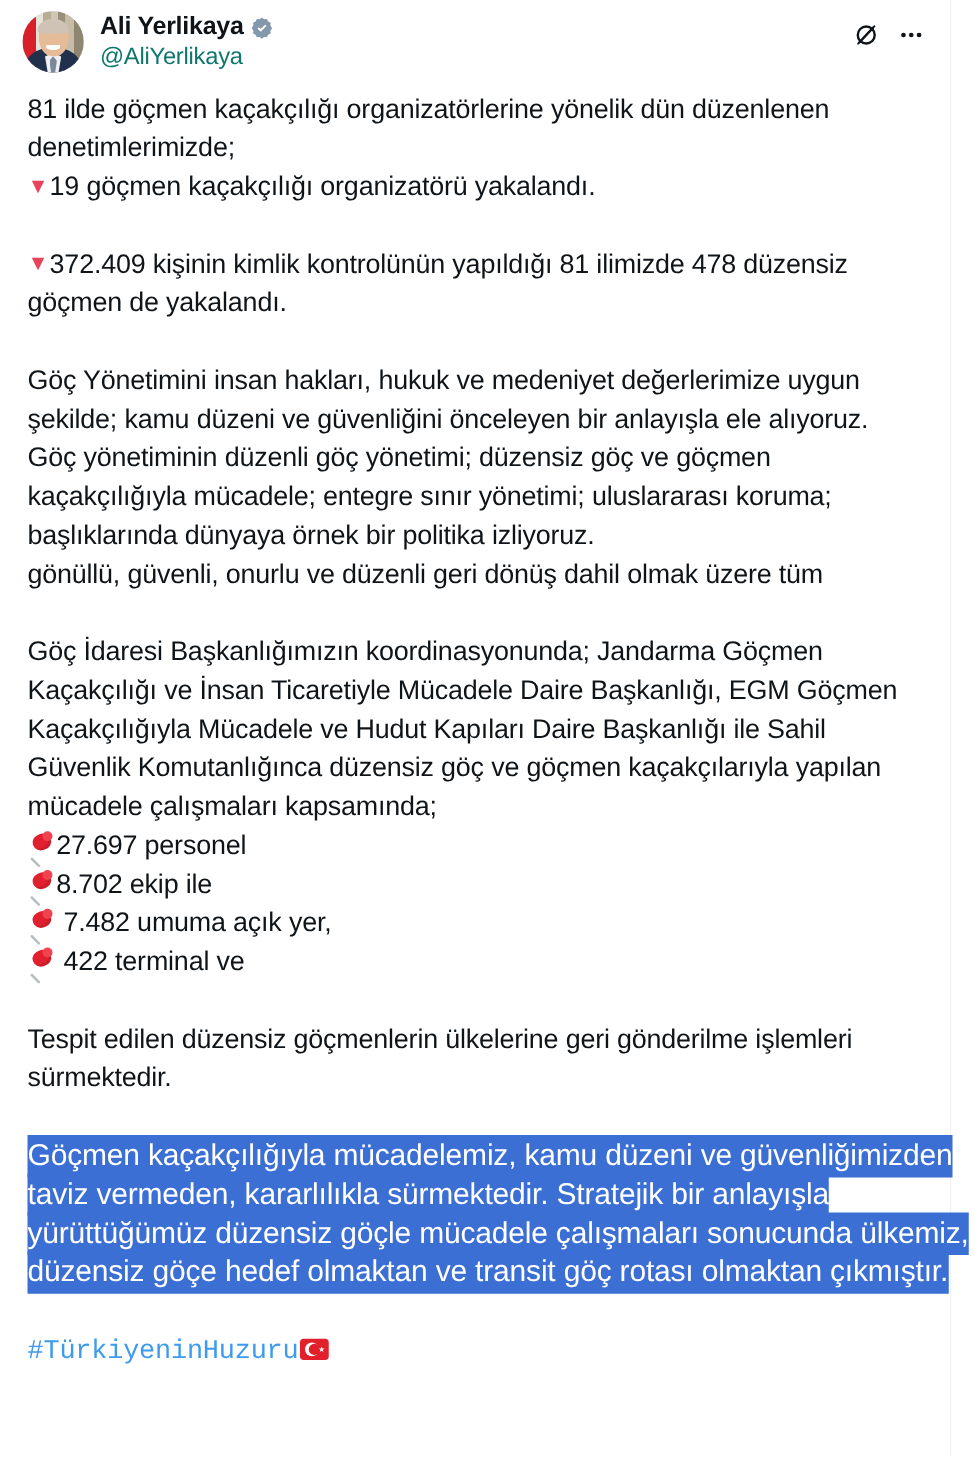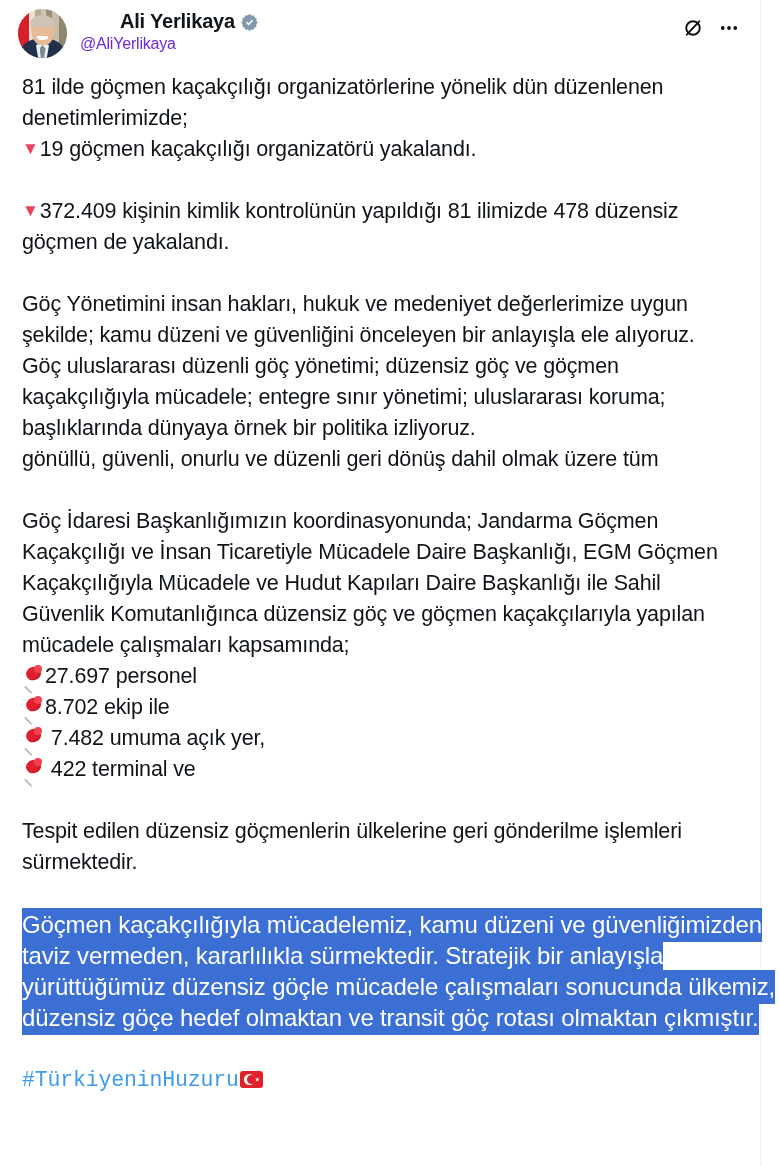--- a/index.html
+++ b/index.html
@@ -119,40 +119,39 @@
 
   .id-block {
     margin-left: 13px;
     padding-top: 1px;
     line-height: 1.18;
   }
   .display-name-row {
     display: flex;
     align-items: center;
     gap: 5px;
-    margin-left: 40px;
   }
   .display-name {
     font-size: 20px;
     font-weight: bold;
     color: #0f1419;
     letter-spacing: -0.2px;
     white-space: nowrap;
   }
   .verified-badge {
     display: inline-block;
     width: 19px;
     height: 19px;
     flex: 0 0 19px;
     position: relative;
     top: 1px;
   }
   .handle {
-    font-size: 16px;
-    color: #6d28d9;
+    font-size: 19px;
+    color: #0f766e;
     letter-spacing: -0.2px;
     margin-top: 1px;
     white-space: nowrap;
   }
 
   .header-actions {
     margin-left: auto;
     display: flex;
     align-items: center;
     gap: 14px;
@@ -372,21 +371,21 @@
 
     <div class="para-gap"></div>
 
     <p><span class="tri">▼</span><span>372.409 kişinin kimlik kontrolünün yapıldığı 81 ilimizde 478 düzensiz</span></p>
     <p>göçmen de yakalandı.</p>
 
     <div class="para-gap"></div>
 
     <p>Göç Yönetimini insan hakları, hukuk ve medeniyet değerlerimize uygun</p>
     <p>şekilde; kamu düzeni ve güvenliğini önceleyen bir anlayışla ele alıyoruz.</p>
-    <p>Göç uluslararası düzenli göç yönetimi; düzensiz göç ve göçmen</p>
+    <p>Göç yönetiminin düzenli göç yönetimi; düzensiz göç ve göçmen</p>
     <p>kaçakçılığıyla mücadele; entegre sınır yönetimi; uluslararası koruma;</p>
     <p>başlıklarında dünyaya örnek bir politika izliyoruz.</p>
     <p>gönüllü, güvenli, onurlu ve düzenli geri dönüş dahil olmak üzere tüm</p>
 
     <div class="para-gap"></div>
 
     <p>Göç İdaresi Başkanlığımızın koordinasyonunda; Jandarma Göçmen</p>
     <p>Kaçakçılığı ve İnsan Ticaretiyle Mücadele Daire Başkanlığı, EGM Göçmen</p>
     <p>Kaçakçılığıyla Mücadele ve Hudut Kapıları Daire Başkanlığı ile Sahil</p>
     <p>Güvenlik Komutanlığınca düzensiz göç ve göçmen kaçakçılarıyla yapılan</p>

